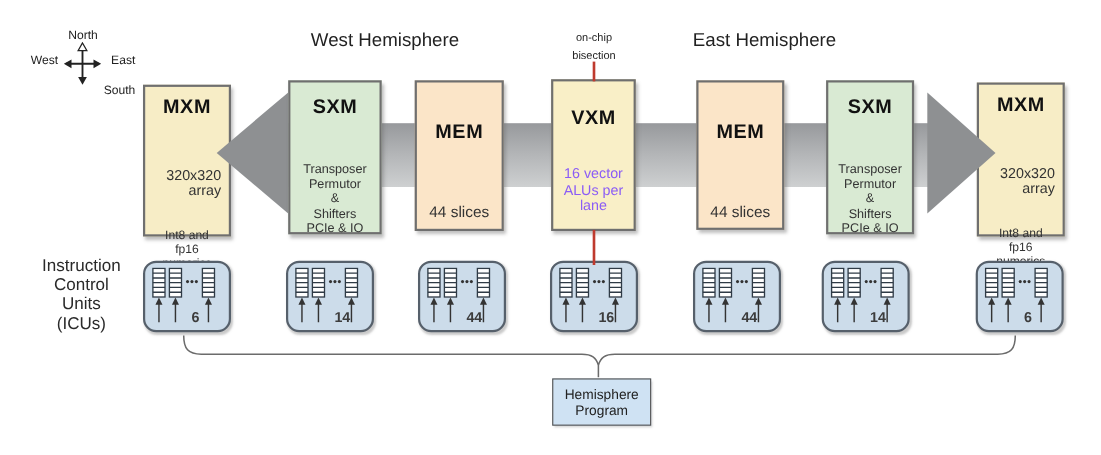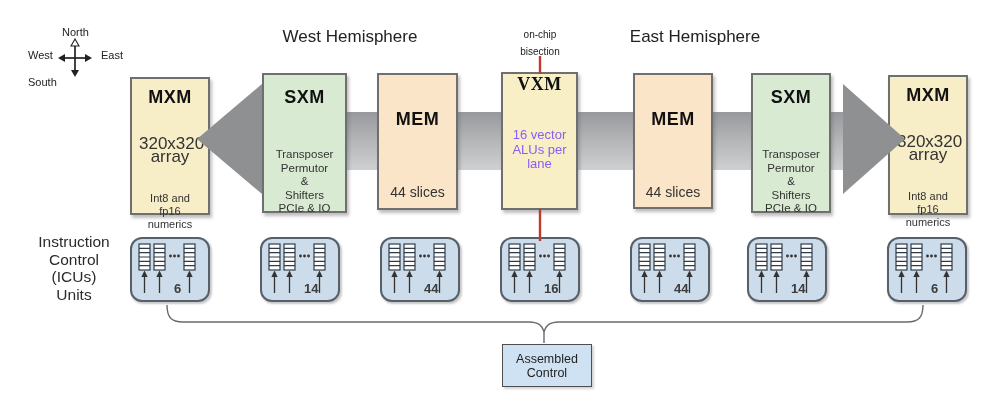--- a/index.html
+++ b/index.html
@@ -19,39 +19,39 @@
   }
   .btitle{font-size:18px;font-weight:bold;letter-spacing:.5px;color:#111;}
   .b-mxm-w{left:130px;top:77px;width:80px;height:138px;background:#f7edc6;}
   .b-sxm-w{left:262px;top:73px;width:85px;height:140px;background:#d9ead3;}
   .b-mem-w{left:377px;top:73px;width:81px;height:137px;background:#fbe5c8;}
   .b-vxm  {left:501px;top:72px;width:77px;height:138px;background:#f9efc7;}
   .b-mem-e{left:633px;top:73px;width:80px;height:136px;background:#fbe5c8;}
   .b-sxm-e{left:751px;top:73px;width:80px;height:140px;background:#d9ead3;}
   .b-mxm-e{left:888px;top:75px;width:80px;height:140px;background:#f7edc6;}
   .b-mxm-w .btitle,.b-mxm-e .btitle{margin-top:8px;}
-  .mxm-array{margin-top:12px;width:62px;font-size:17px;line-height:13px;color:#333;}
+  .mxm-array{margin-top:28px;width:62px;font-size:13px;line-height:13px;color:#333;text-align:right;}
   .mxm-num{margin-top:12px;width:58px;font-size:11px;line-height:13px;color:#333;}
   .b-sxm-w .btitle,.b-sxm-e .btitle{margin-top:12px;}
   .sxm-lines{margin-top:23px;font-size:11.5px;line-height:13.5px;color:#333;}
   .b-mem-w .btitle,.b-mem-e .btitle{margin-top:34px;}
   .mem-slices{margin-top:37px;font-size:14px;color:#333;}
-  .b-vxm .btitle{font-family:Liberation Serif, serif;}
+  .b-vxm .btitle{margin-top:23px;}
   .vxm-desc{margin-top:16px;width:64px;font-size:13px;line-height:14.5px;color:#8b5cf6;}
 
   
   .hemi{position:absolute;top:27px;font-size:17px;color:#222;text-align:center;width:220px;}
   .lbl-west{left:240px;} .lbl-east{left:585px;}
   .lbl-bisect{position:absolute;left:483px;top:26px;width:114px;text-align:center;
     font-size:10px;line-height:17px;color:#222;}
 
   
   .compass{position:absolute;left:28px;top:26px;width:95px;height:62px;font-size:11px;color:#222;}
   .compass .n{position:absolute;top:0;left:0;width:100%;text-align:center;}
-  .compass .s{position:absolute;bottom:0;left:0;width:100%;text-align:left;}
+  .compass .s{position:absolute;bottom:0;left:0;width:100%;text-align:right;}
   .compass .w{position:absolute;left:0;top:23px;}
   .compass .e{position:absolute;right:0;top:23px;}
   .compass svg{position:absolute;left:29px;top:12px;}
 
   
   .lbl-icu{position:absolute;left:15px;top:233px;width:118px;text-align:center;
     font-size:15.5px;line-height:17.5px;color:#2a2a2a;}
   .icu{
     position:absolute;top:237px;width:80px;height:65px;box-sizing:border-box;
     background:#ccdcea;border:2px solid #56606b;border-radius:12px;
@@ -181,22 +181,22 @@
       <div>Permutor</div>
       <div>&amp;</div>
       <div>Shifters</div>
       <div>PCIe &amp; IO</div>
     </div>
   </div>
 
   <div class="lbl-icu">
     <div>Instruction</div>
     <div>Control</div>
+    <div>Units</div>
     <div>(ICUs)</div>
-    <div>Units</div>
   </div>
 
   <div class="icu icu1 z4">
     <svg width="72" height="52">
         <use href="#icuq"></use>
       </svg>
     <span class="cnt">6</span>
   </div>
   <div class="icu icu2 z4">
     <svg width="72" height="52">
@@ -229,21 +229,21 @@
     <span class="cnt">14</span>
   </div>
   <div class="icu icu7 z4">
     <svg width="72" height="52">
         <use href="#icuq"></use>
       </svg>
     <span class="cnt">6</span>
   </div>
 
   <div class="program">
-    <div class="inner">Assembled Control</div>
+    <div class="inner">Hemisphere Program</div>
   </div>
 
   <svg class="layer z7" width="1001" height="414">
     <line x1="540" y1="56" x2="540" y2="74" stroke="#bf3a2e" stroke-width="2.4"></line>
     <line x1="540" y1="209" x2="540" y2="241" stroke="#bf3a2e" stroke-width="2.4"></line>
     <path d="M167,305 C167,317 171,322 183,322 L529,322 C538,322 542,325 544,332 L544,343 M544,332 C546,325 550,322 559,322 L907,322 C919,322 923,317 923,305" fill="none" stroke="#6b6b6b" stroke-width="1.4"></path>
   </svg>
 
 </div>
 

